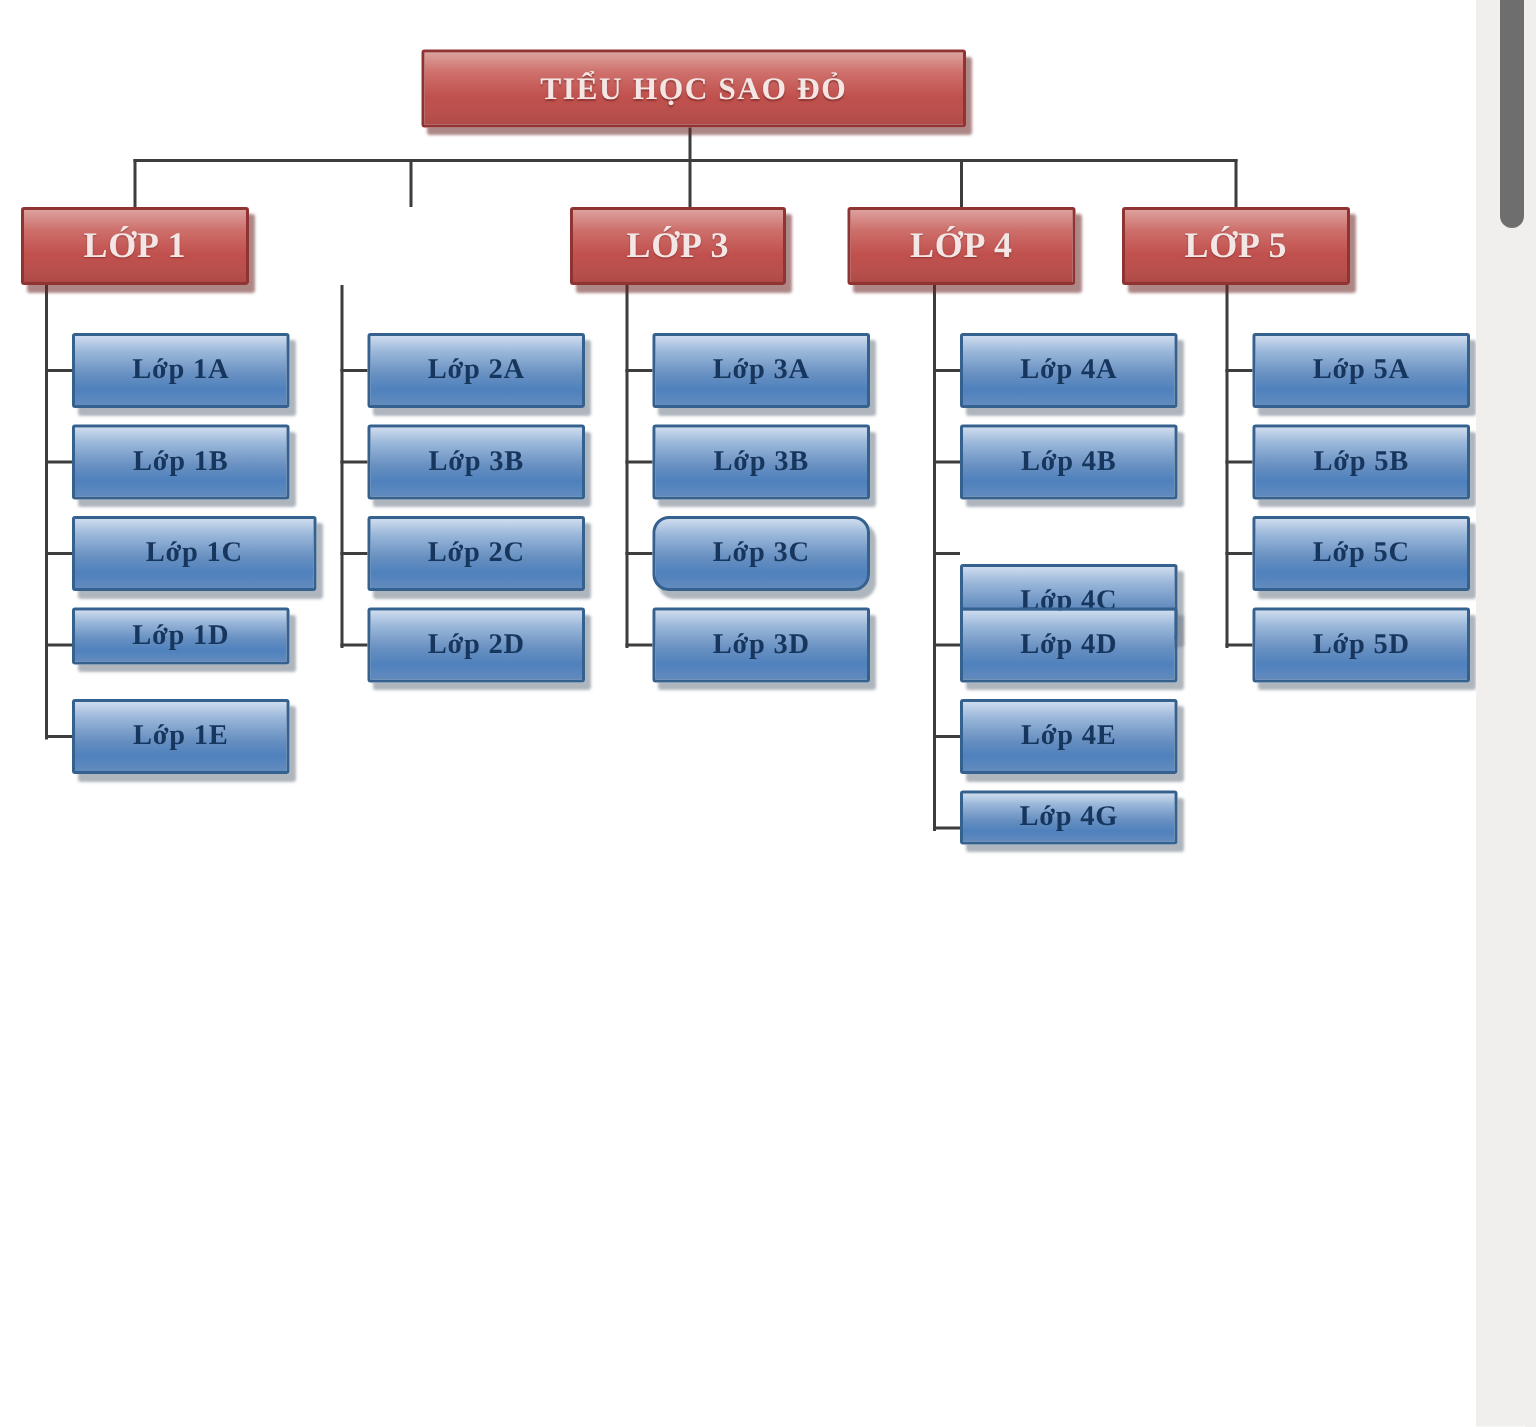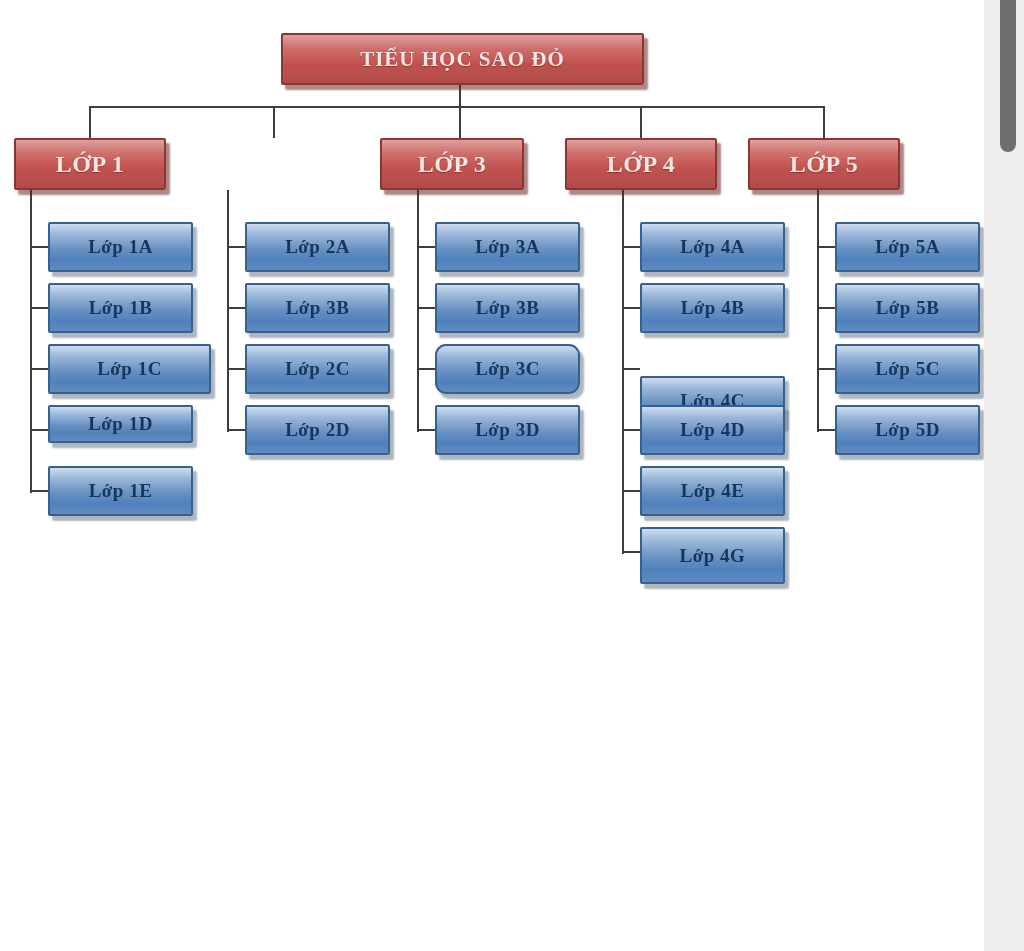--- a/index.html
+++ b/index.html
@@ -153,21 +153,21 @@
   </div>
   <div class="node blue" style="left:640px;top:344px;width:145px;height:50px;margin-top:32px;">
     <span>Lớp 4C</span>
   </div>
   <div class="node blue" style="left:640px;top:405px;width:145px;height:50px;">
     <span>Lớp 4D</span>
   </div>
   <div class="node blue" style="left:640px;top:466px;width:145px;height:50px;">
     <span>Lớp 4E</span>
   </div>
-  <div class="node blue" style="left:640px;top:527px;width:145px;height:57px;">
+  <div class="node blue" style="left:640px;top:527px;width:145px;height:36px;">
     <span>Lớp 4G</span>
   </div>
 
   <div class="node blue" style="left:835px;top:222px;width:145px;height:50px;">
     <span>Lớp 5A</span>
   </div>
   <div class="node blue" style="left:835px;top:283px;width:145px;height:50px;">
     <span>Lớp 5B</span>
   </div>
   <div class="node blue" style="left:835px;top:344px;width:145px;height:50px;">

